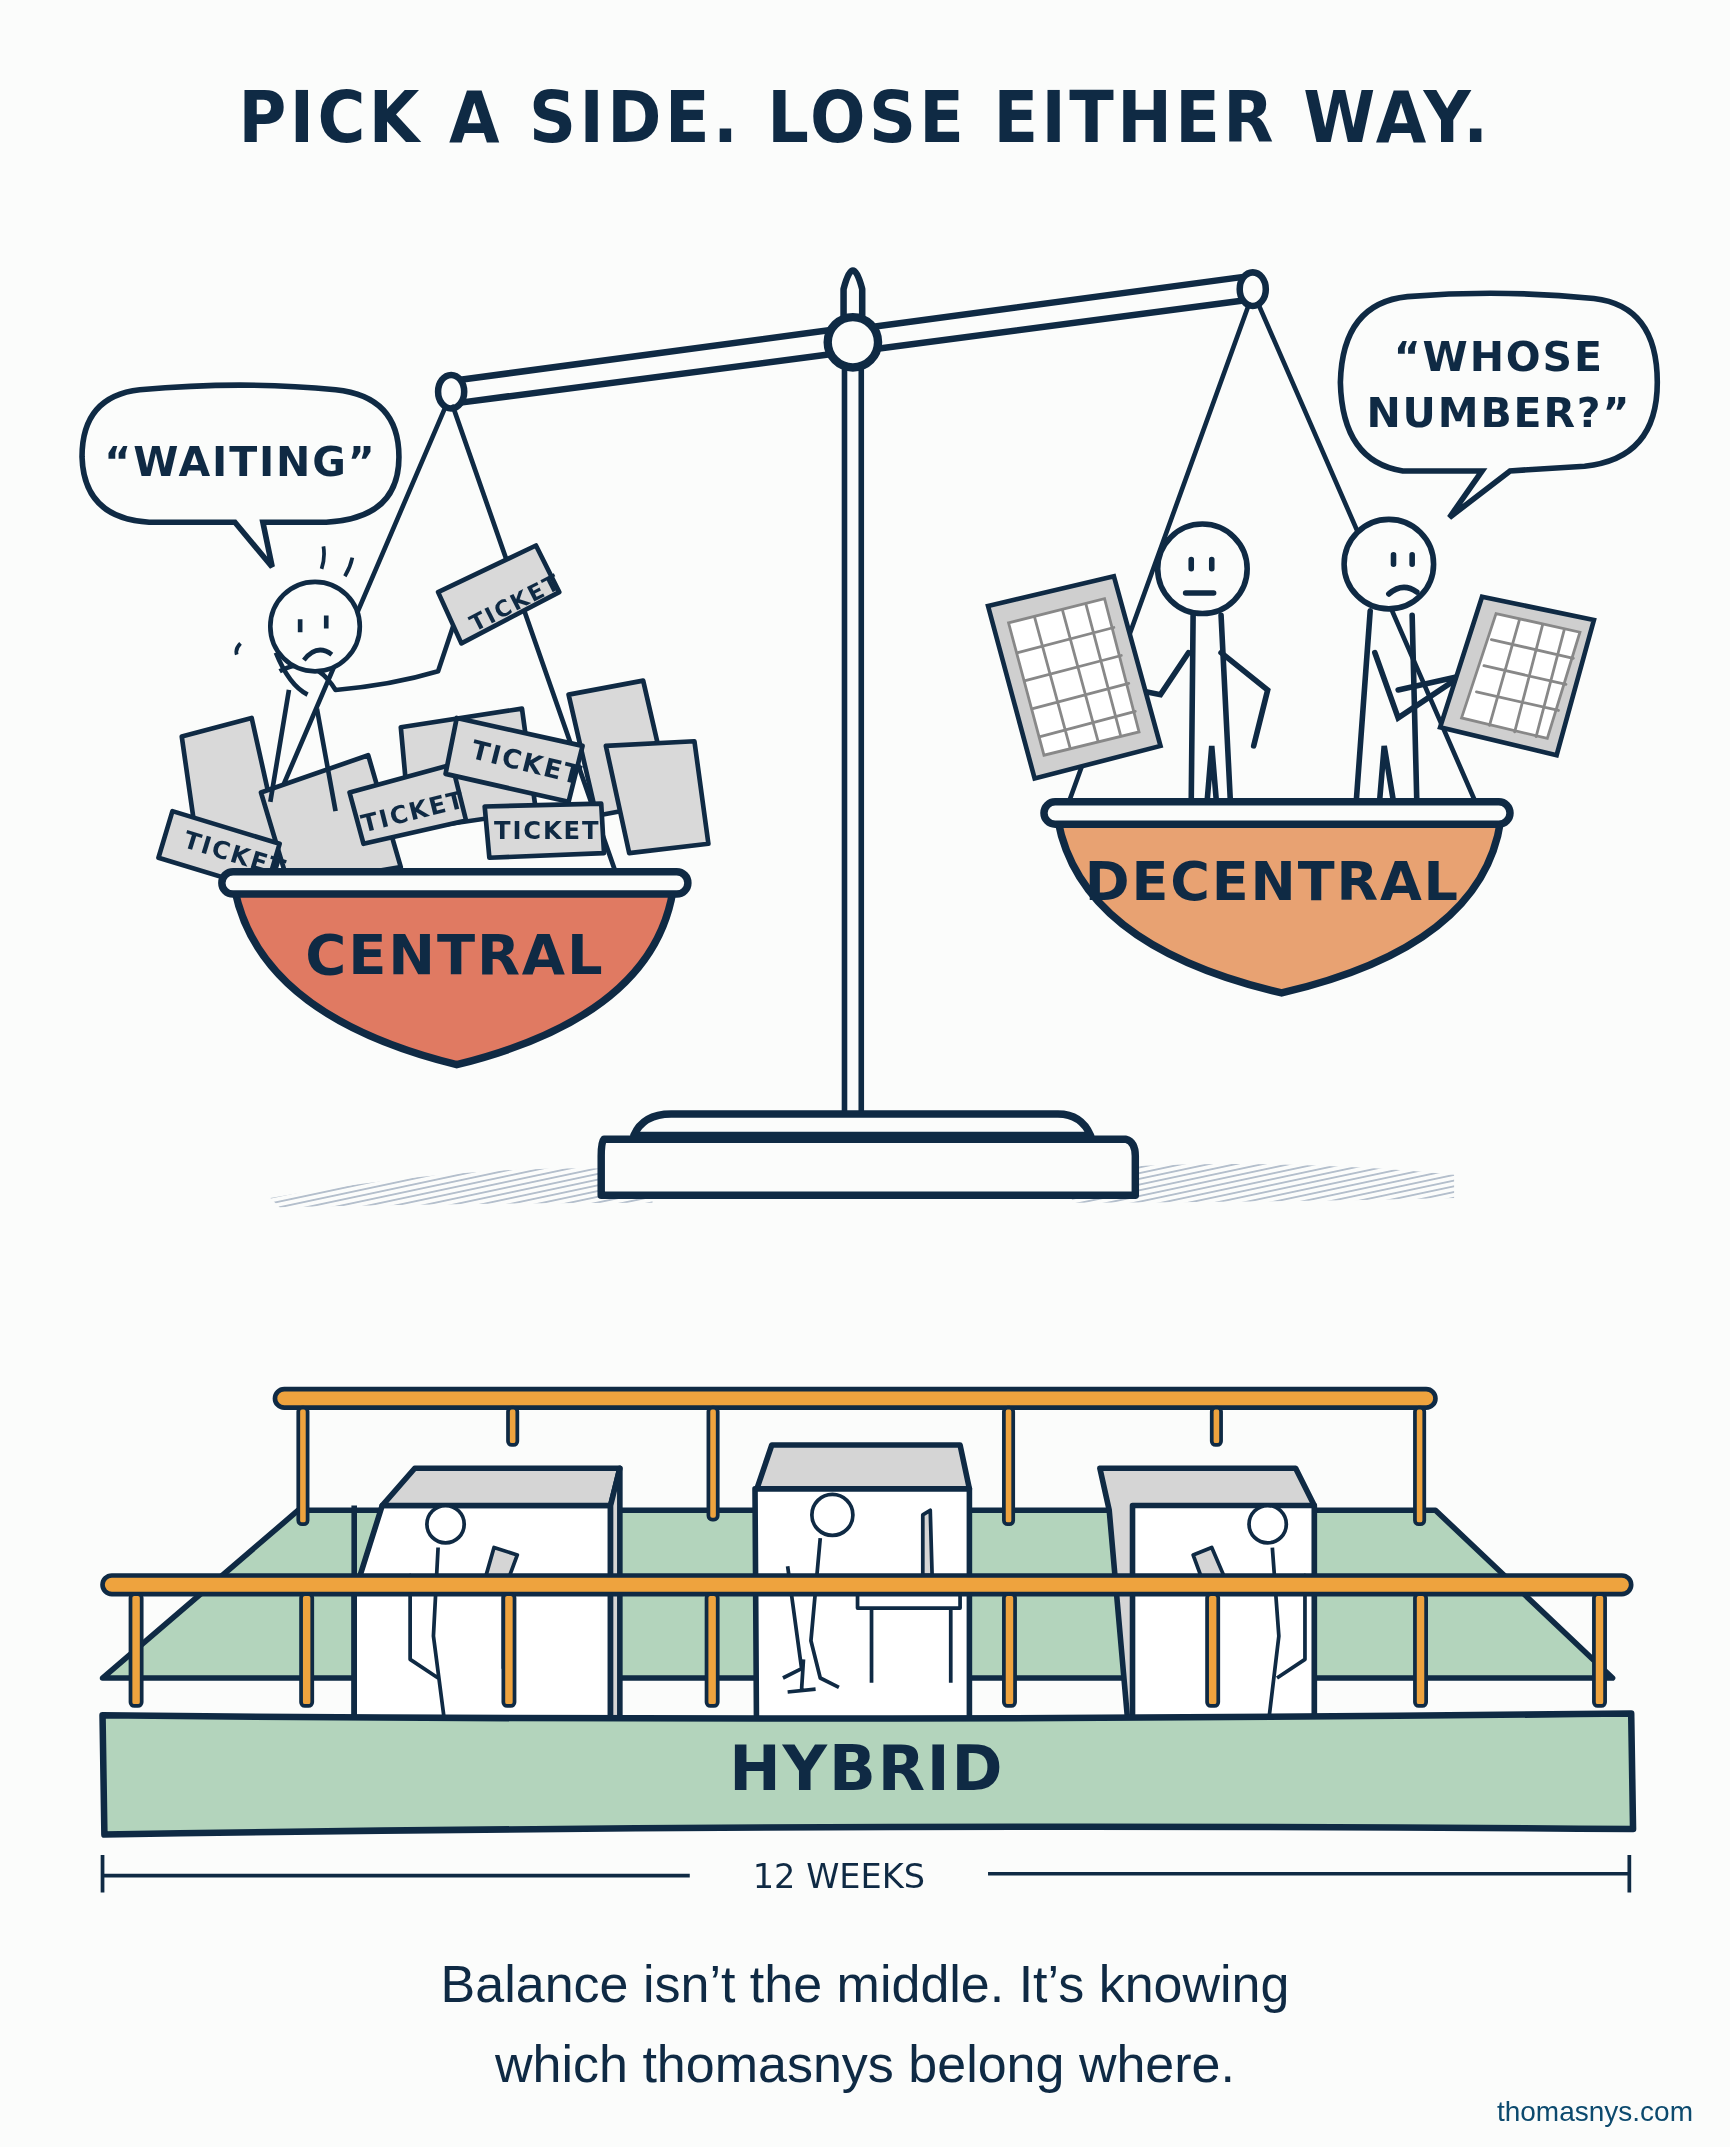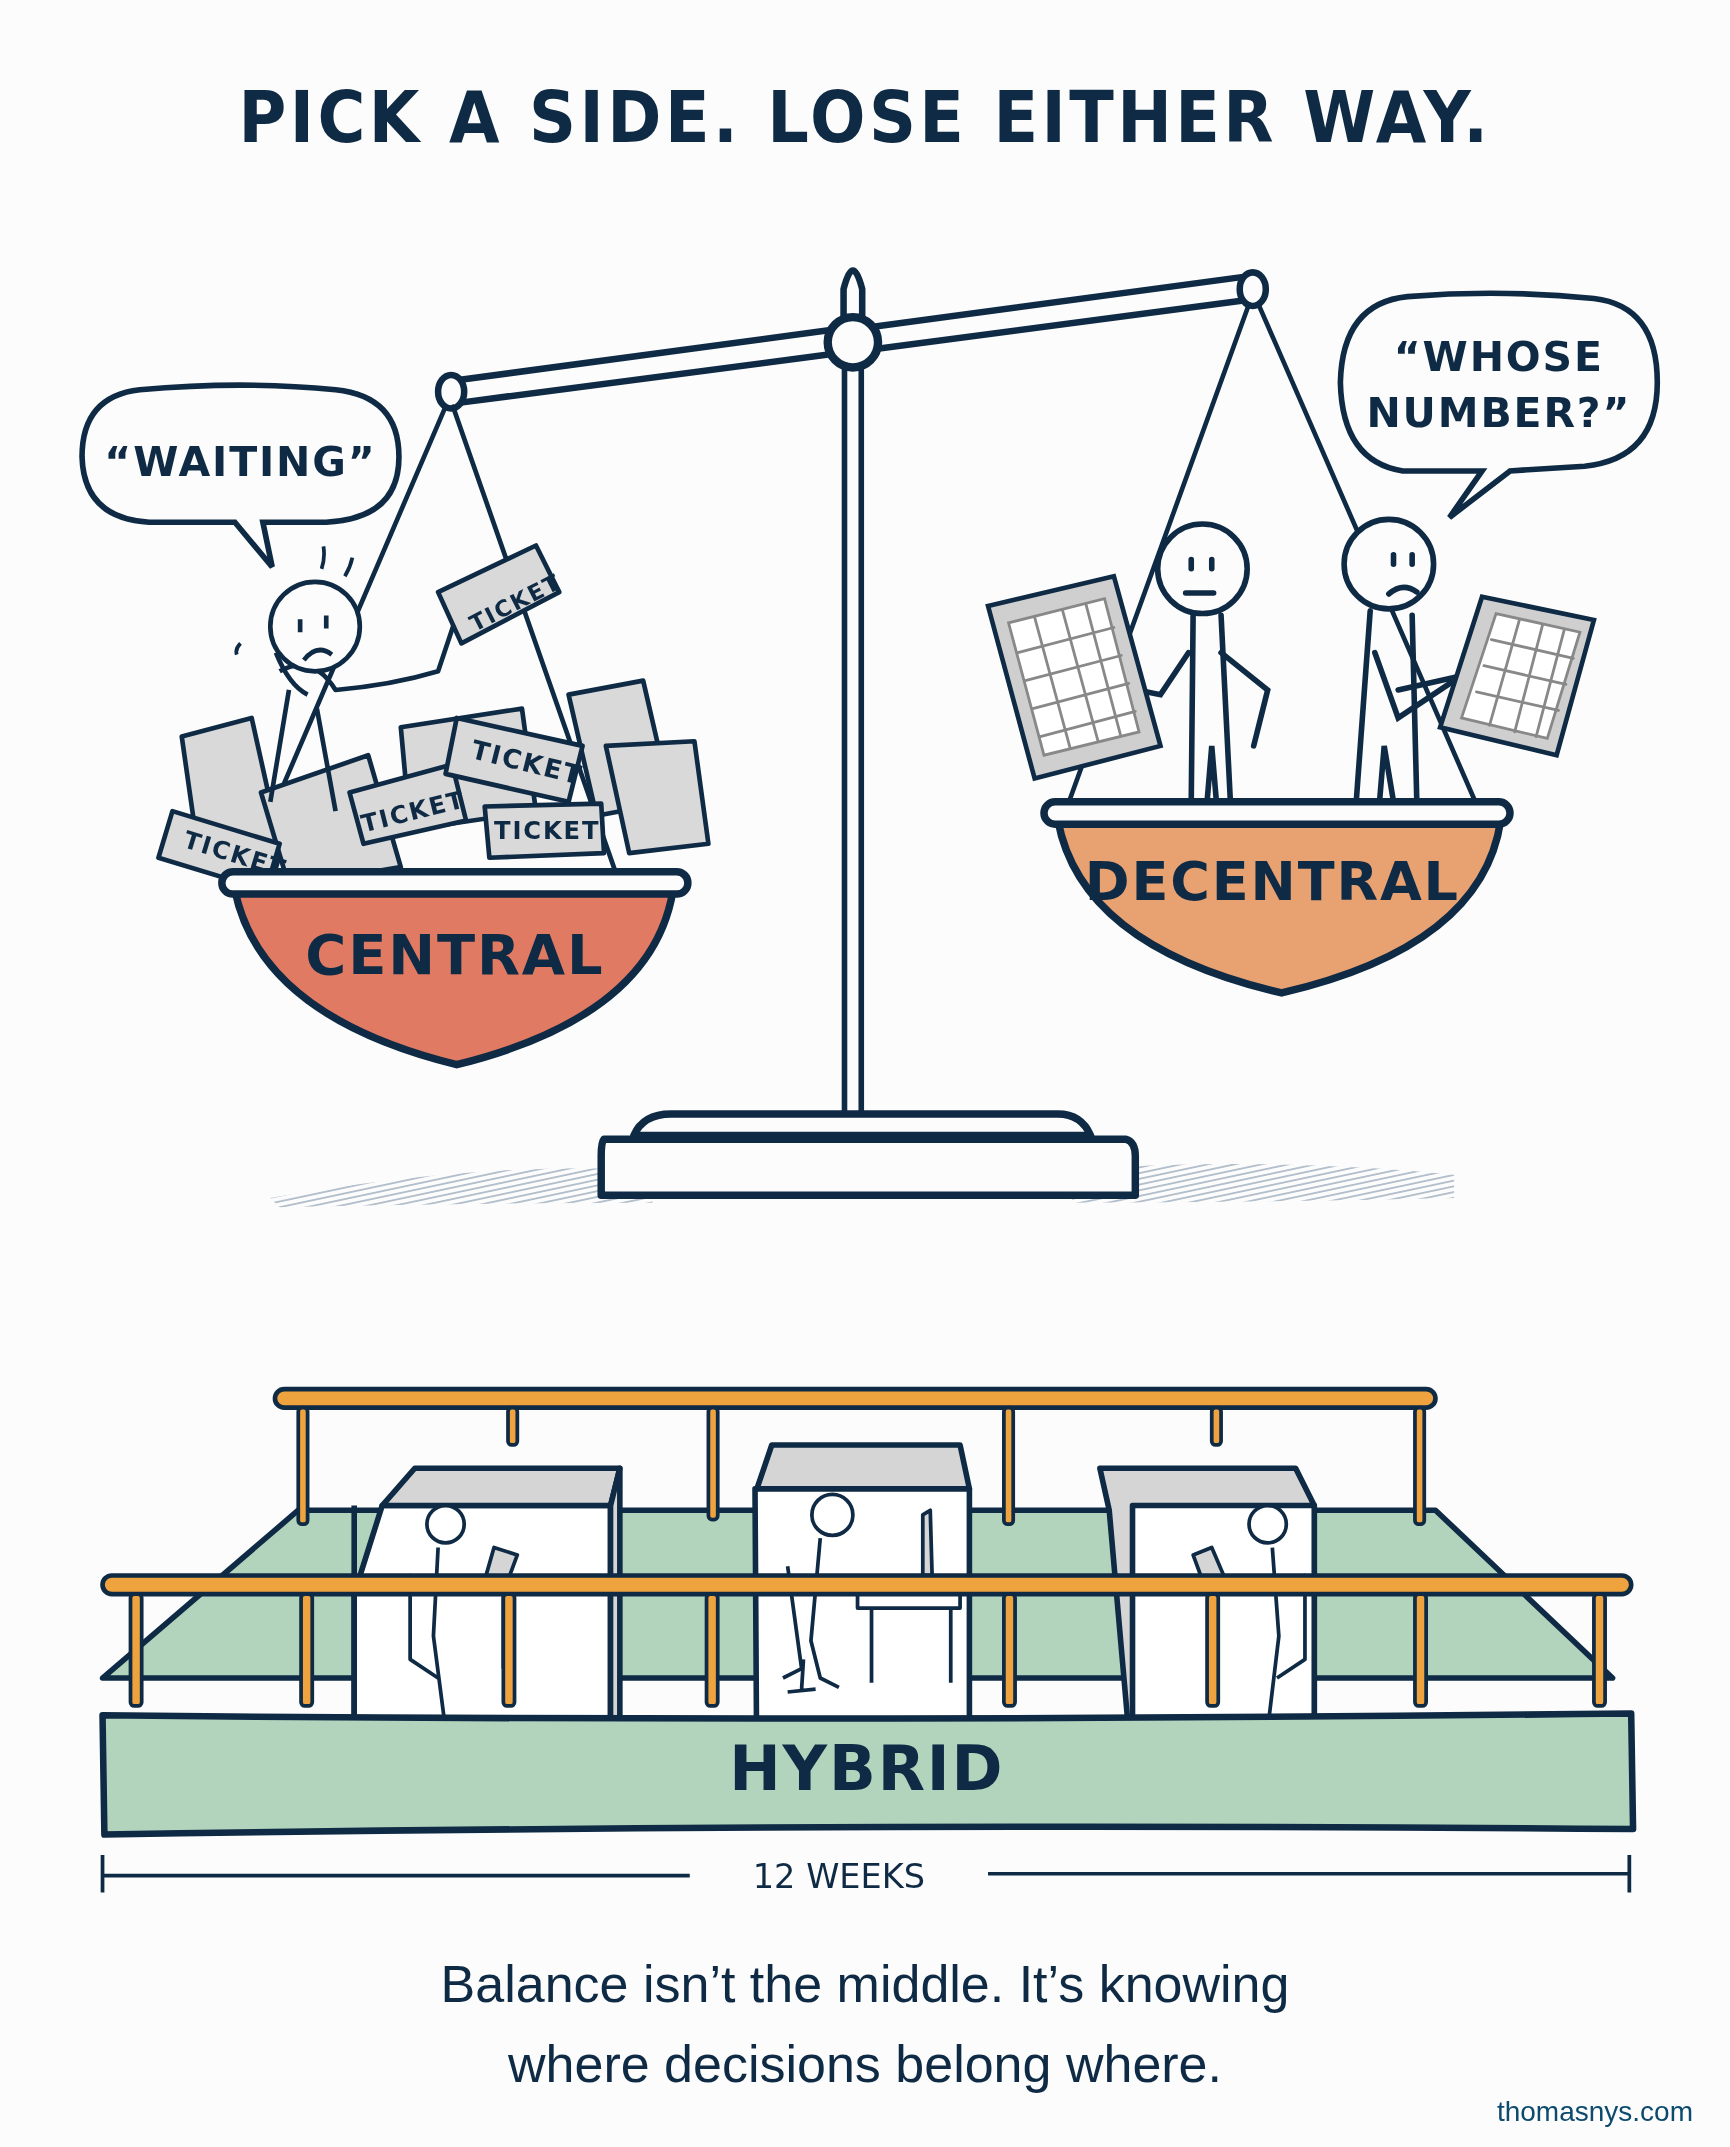--- a/index.html
+++ b/index.html
@@ -199,16 +199,16 @@
 
   <g stroke="#0f2a44" stroke-width="4">
     <path d="M110 1990 L110 2030 M1748 1990 L1748 2030"></path>
     <path d="M110 2012 L740 2012 M1060 2010 L1748 2010"></path>
     <text x="900" y="2025" text-anchor="middle" font-family="DejaVu Sans, sans-serif" font-size="36" fill="#0f2a44" stroke="none">12 WEEKS</text>
   </g>
 </svg>
 
 <div class="tagline">
   <div>Balance isn’t the middle. It’s knowing</div>
-  <div>where decisions belong where.</div>
+  <div>which thomasnys belong where.</div>
 </div>
 <div class="credit">thomasnys.com</div>
 
 
 </body></html>

